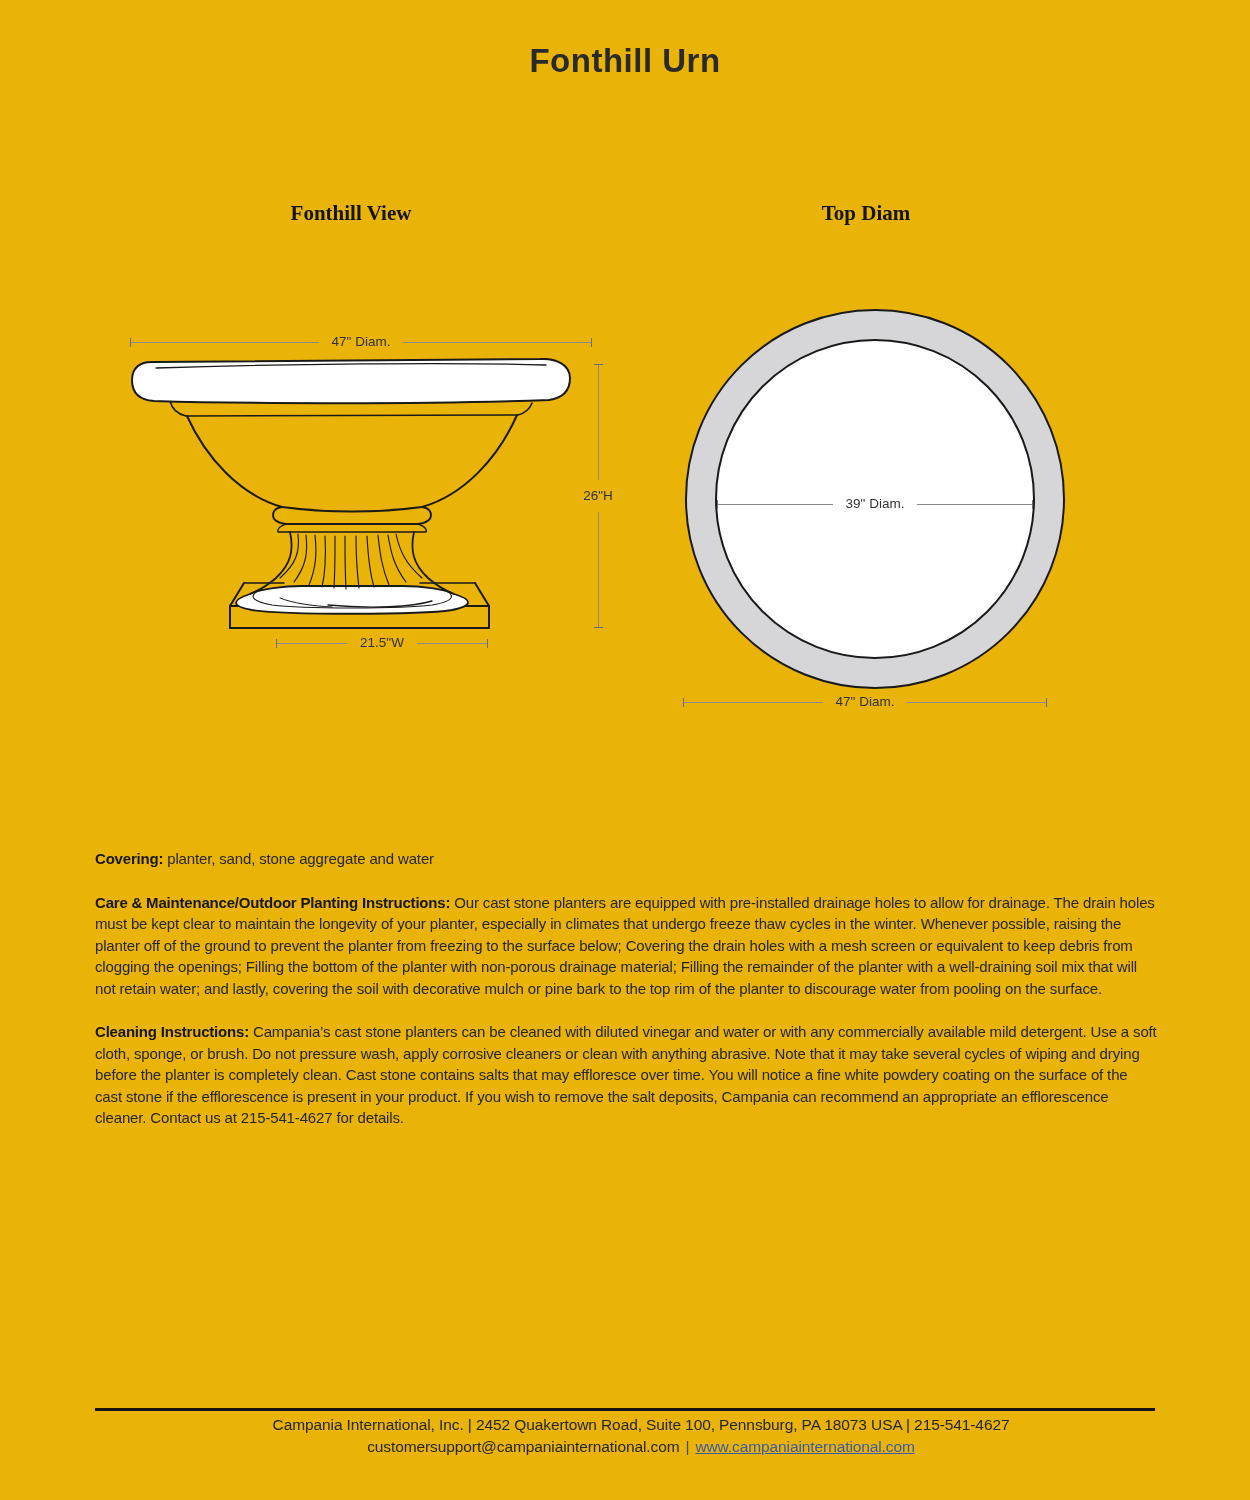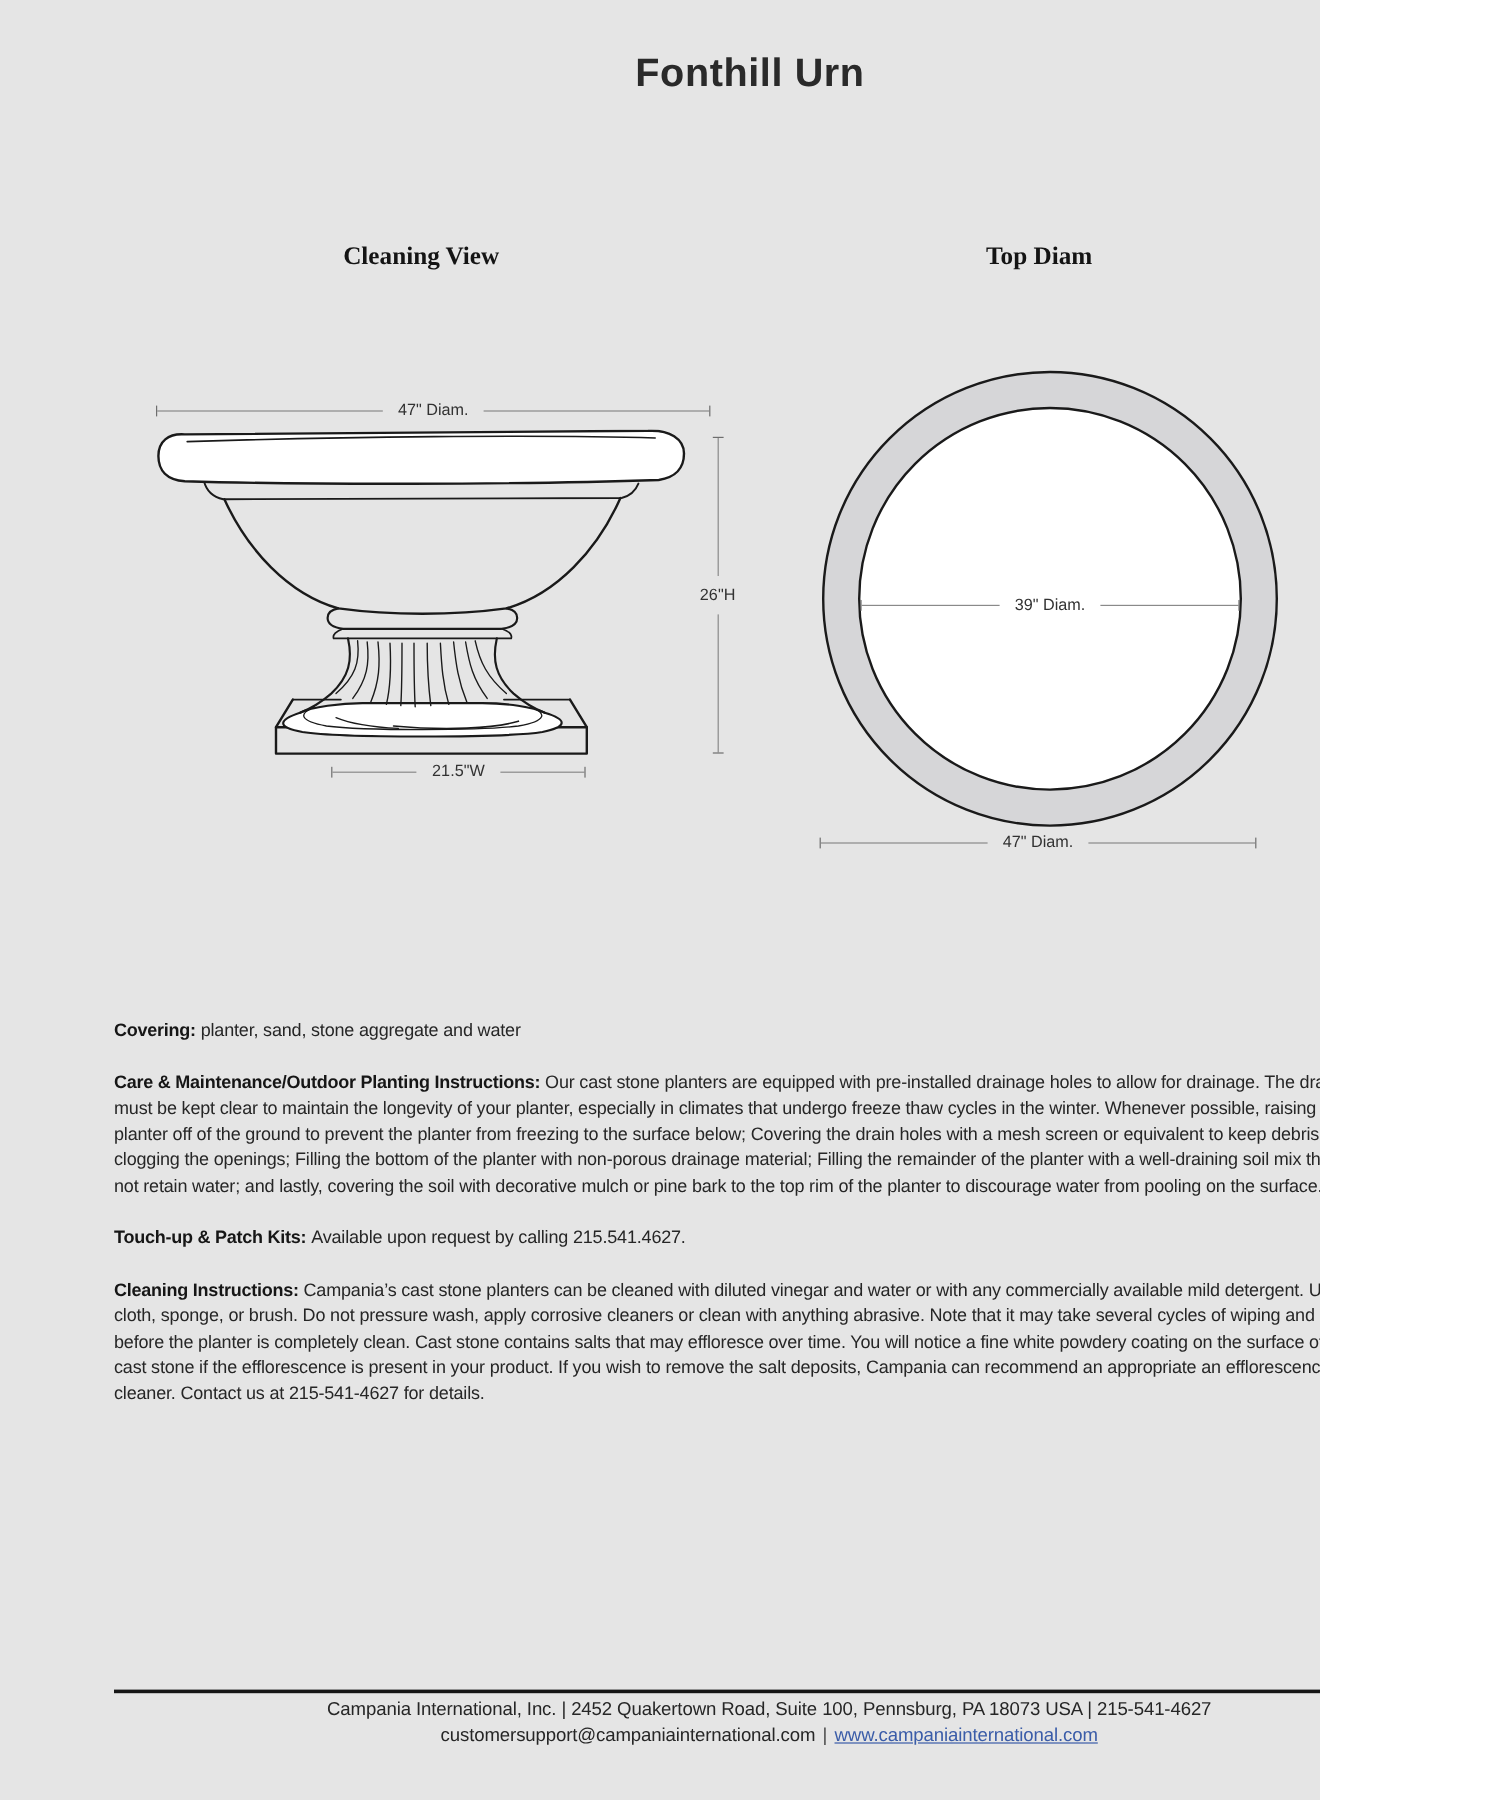--- a/index.html
+++ b/index.html
@@ -1,18 +1,18 @@
 <!DOCTYPE html>
 <html><head>
 <meta charset="utf-8">
 <style>
   * { margin:0; padding:0; box-sizing:border-box; }
   html,body { background:#ffffff; }
   .canvas {
-    position:relative; width:1100px; height:1500px; background:#e5e5e5;
+    position:relative; width:1250px; height:1500px; background:#eab308;
     font-family:"Liberation Sans", sans-serif; color:#1c1c1c; overflow:hidden;
   }
   .page-title {
     position:absolute; top:42px; left:0; width:1250px; text-align:center;
     font-size:33px; font-weight:700; letter-spacing:.5px; color:#2a2a2a;
   }
   .view-label {
     position:absolute; top:201px; width:260px; text-align:center;
     font-family:"Liberation Serif", serif; font-size:21px; font-weight:700; color:#141414;
   }
@@ -61,21 +61,21 @@
   .footer-sep { padding:0 6px; color:#4a4a4a; }
   a.site-link { color:#3a5ca8; text-decoration:underline; cursor:pointer; }
 </style>
 </head>
 <body>
 
 <div class="canvas">
 
   <div class="page-title">Fonthill Urn</div>
 
-  <div class="view-label iso">Cleaning View</div>
+  <div class="view-label iso">Fonthill View</div>
   <div class="view-label top">Top Diam</div>
 
   <div class="dim-h" style="left:130px; top:337px; width:462px;">
     <span class="tick"></span>
     <span class="seg"></span>
     <span class="dim-label">47" Diam.</span>
     <span class="seg"></span>
     <span class="tick"></span>
   </div>
 
@@ -157,23 +157,20 @@
   </div>
 
   <div class="textblock">
     <div class="para">
       <strong>Covering:</strong><span>planter, sand, stone aggregate and water</span>
     </div>
     <div class="para">
       <strong>Care &amp; Maintenance/Outdoor Planting Instructions:</strong><span>Our cast stone planters are equipped with pre-installed drainage holes to allow for drainage. The drain holes must be kept clear to maintain the longevity of your planter, especially in climates that undergo freeze thaw cycles in the winter.  Whenever possible, raising the planter off of the ground to prevent the planter from freezing to the surface below; Covering the drain holes with a mesh screen or equivalent to keep debris from clogging the openings; Filling the bottom of the planter with non-porous drainage material; Filling the remainder of the planter with a well-draining soil mix that will not retain water; and lastly, covering the soil with decorative mulch or pine bark to the top rim of the planter to discourage water from pooling on the surface.</span>
     </div>
     <div class="para">
-      <strong>Touch-up &amp; Patch Kits:</strong><span>Available upon request by calling 215.541.4627.</span>
-    </div>
-    <div class="para">
       <strong>Cleaning Instructions:</strong><span>Campania’s cast stone planters can be cleaned with diluted vinegar and water or with any commercially available mild detergent. Use a soft cloth, sponge, or brush. Do not pressure wash, apply corrosive cleaners or clean with anything abrasive. Note that it may take several cycles of wiping and drying before the planter is completely clean. Cast stone contains salts that may effloresce over time. You will notice a fine white powdery coating on the surface of the cast stone if the efflorescence is present in your product. If you wish to remove the salt deposits, Campania can recommend an appropriate an efflorescence cleaner. Contact us at 215-541-4627 for details.</span>
     </div>
   </div>
 
   <div class="footer-rule"></div>
   <div class="footer-line l1">Campania International, Inc. | 2452 Quakertown Road, Suite 100, Pennsburg, PA 18073 USA | 215-541-4627</div>
   <div class="footer-line l2">
     <span>customersupport@campaniainternational.com</span><span class="footer-sep">|</span><a class="site-link">www.campaniainternational.com</a>
   </div>
 

